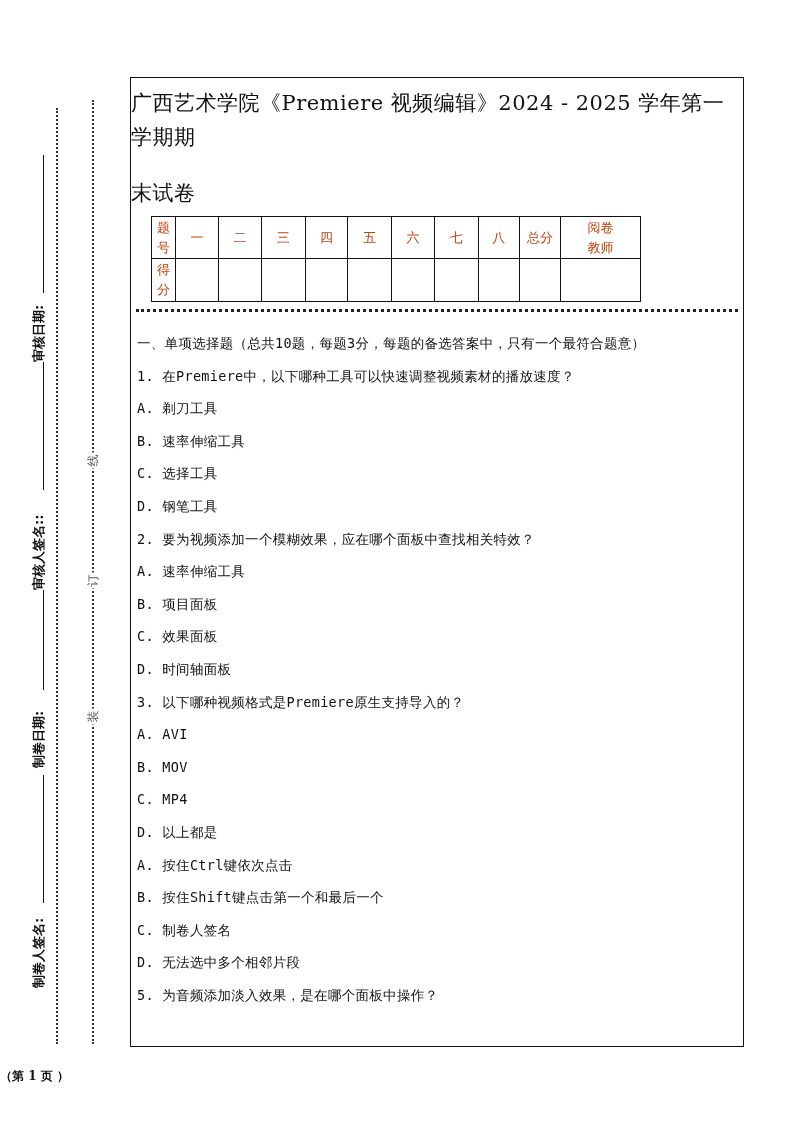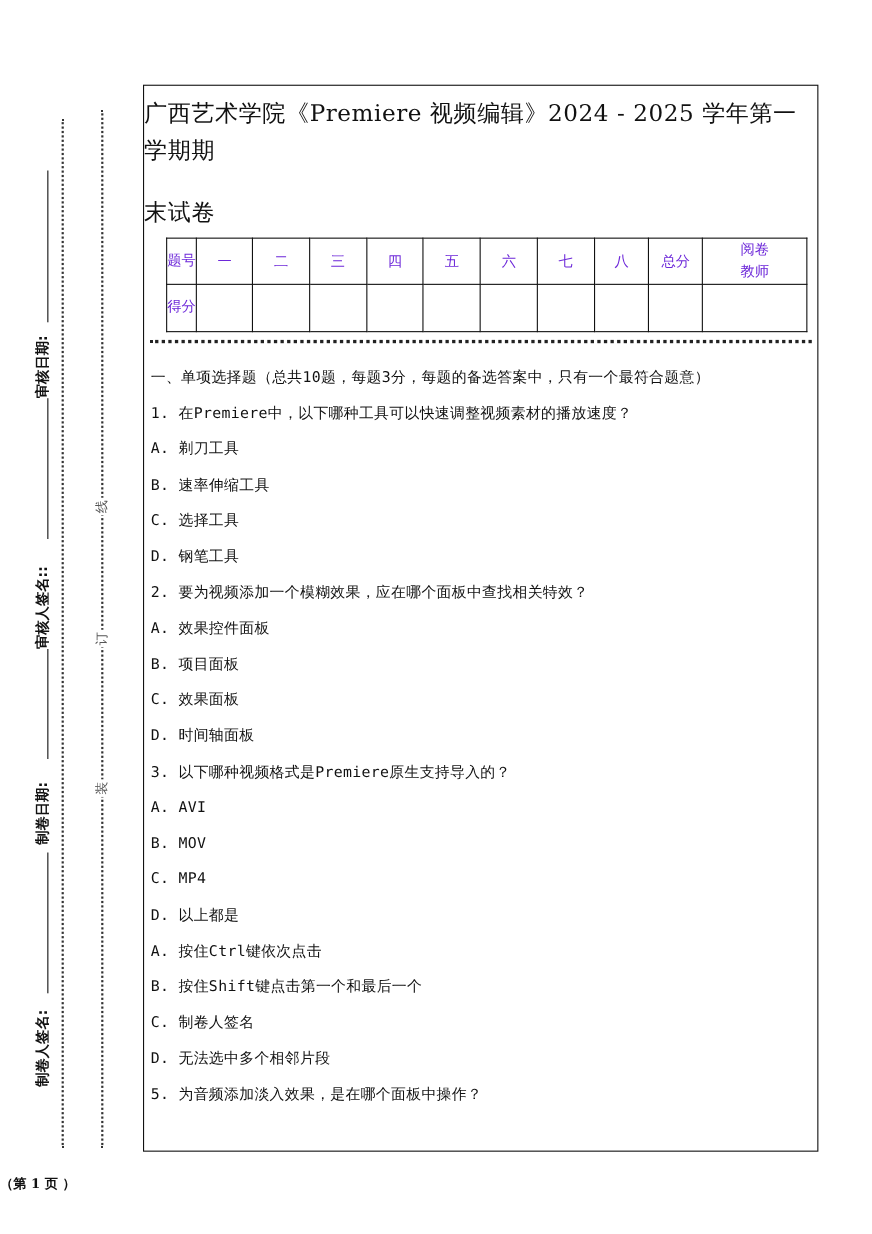--- a/index.html
+++ b/index.html
@@ -16,21 +16,21 @@
     
     .frame { position: absolute; left: 130px; top: 77px; width: 614px; height: 970px; border: 1.5px solid #111; box-sizing: border-box; }
 
     .title { position: absolute; left: 0; right: 0; top: 8px; text-align: left; font-size: 21px; line-height: 34px; letter-spacing: 0.5px; }
     .title .line2 { display: block; margin-top: 22px; }
 
     .info-row { position: absolute; top: 97px; left: 33px; font-size: 12px; display: flex; align-items: flex-end; white-space: nowrap; }
     .info-row .lab { display: inline-block; }
     .info-row .blank { display: inline-block; border-bottom: 1px solid #111; height: 12px; }
 
-    table.score { position: absolute; left: 20px; top: 138px; width: 583px; border-collapse: collapse; font-size: 13px; font-family: "DejaVu Serif", serif; color: #6d28d9; padding-left: 28px; }
+    table.score { position: absolute; left: 20px; top: 138px; width: 490px; border-collapse: collapse; font-size: 13px; font-family: "DejaVu Serif", serif; color: #c2410c; padding-left: 28px; }
     table.score td { border: 1px solid #111; text-align: center; vertical-align: middle; padding: 0; }
     table.score tr.h td { height: 41px; }
     table.score tr.s td { height: 42px; }
     table.score td.first { width: 26px; line-height: 20px; }
 
     .dot-sep { position: absolute; left: 5px; right: 5px; top: 231px; height: 0; border-top: 3px dotted #222; }
 
     .content { position: absolute; left: 6px; top: 253px; right: 6px; font-family: "DejaVu Sans Mono", monospace; font-size: 13.5px; }
     .content .line { height: 32.6px; line-height: 24px; white-space: nowrap; letter-spacing: 0.3px; }
 
@@ -98,21 +98,21 @@
   <div class="content">
     <div class="line">一、单项选择题（总共10题，每题3分，每题的备选答案中，只有一个最符合题意）</div>
 
     <div class="line">1. 在Premiere中，以下哪种工具可以快速调整视频素材的播放速度？</div>
     <div class="line">A. 剃刀工具</div>
     <div class="line">B. 速率伸缩工具</div>
     <div class="line">C. 选择工具</div>
     <div class="line">D. 钢笔工具</div>
 
     <div class="line">2. 要为视频添加一个模糊效果，应在哪个面板中查找相关特效？</div>
-    <div class="line">A. 效果控件面板</div>
+    <div class="line">A. 速率伸缩工具</div>
     <div class="line">B. 项目面板</div>
     <div class="line">C. 效果面板</div>
     <div class="line">D. 时间轴面板</div>
 
     <div class="line">3. 以下哪种视频格式是Premiere原生支持导入的？</div>
     <div class="line">A. AVI</div>
     <div class="line">B. MOV</div>
     <div class="line">C. MP4</div>
     <div class="line">D. 以上都是</div>
 

